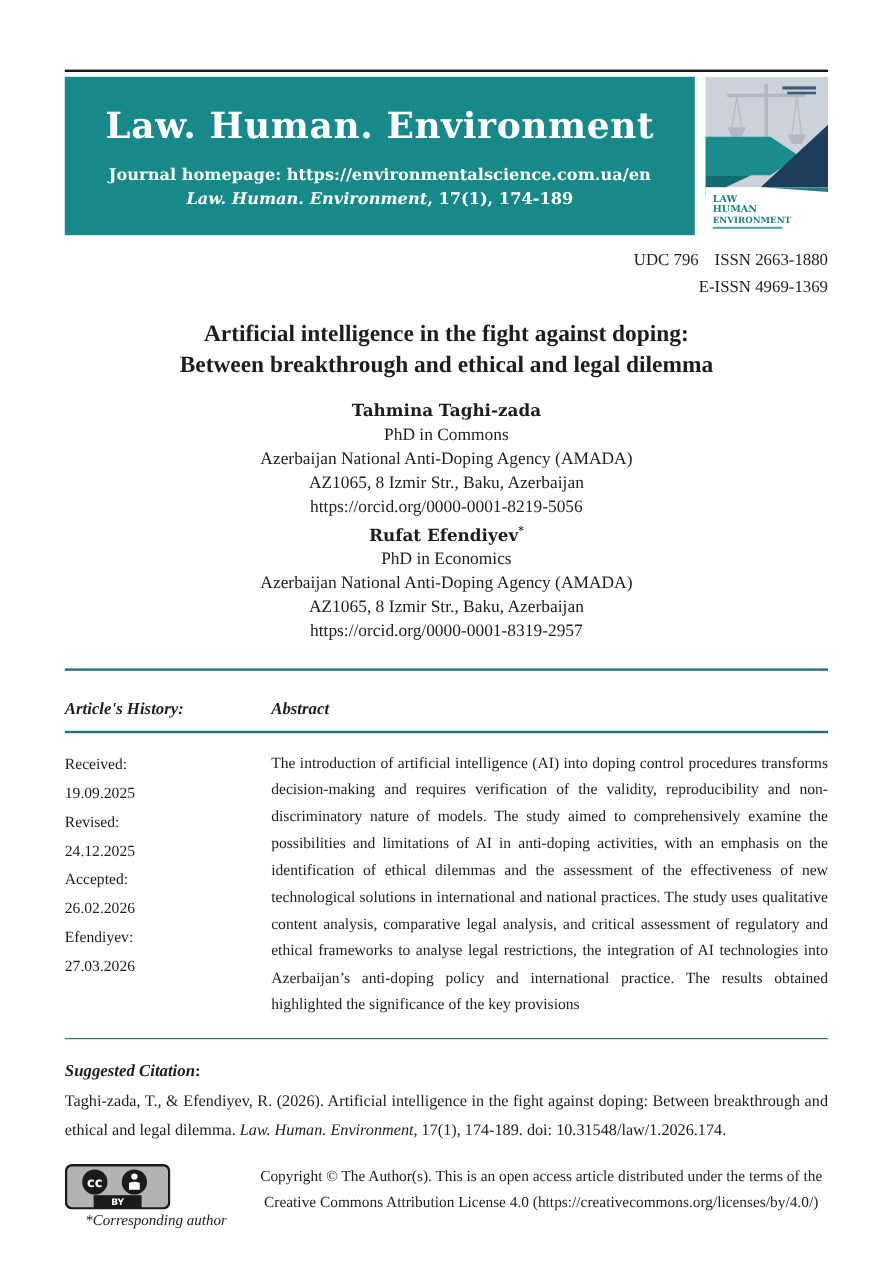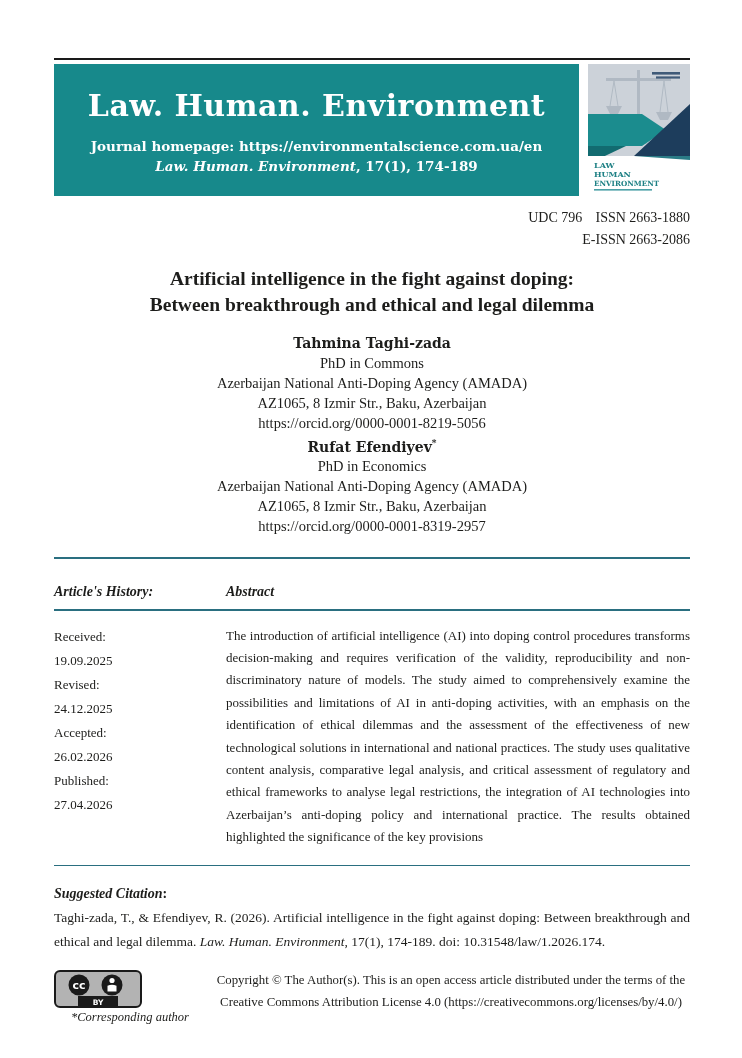--- a/index.html
+++ b/index.html
@@ -120,21 +120,21 @@
       <rect x="8" y="125" width="58" height="1.6" fill="#4aa0a6"></rect>
     </svg>
   </div>
 
   <div class="meta-row">
     <div class="meta-left">
       <div>UDC 796</div>
     </div>
     <div class="meta-right">
       <div>ISSN 2663-1880</div>
-      <div>E-ISSN 2663-2086</div>
+      <div>E-ISSN 4969-1369</div>
     </div>
   </div>
 
   <div class="article-title">
     <div>Artificial intelligence in the fight against doping:</div>
     <div>Between breakthrough and ethical and legal dilemma</div>
   </div>
 
   <div class="authors">
     <div class="author-name"><span>Tahmina Taghi-zada</span><sup></sup></div>
@@ -164,22 +164,22 @@
           </div>
         <div class="r">
             <span class="lbl">Revised:</span>
             <span>24.12.2025</span>
           </div>
         <div class="r">
             <span class="lbl">Accepted:</span>
             <span>26.02.2026</span>
           </div>
         <div class="r">
-            <span class="lbl">Published:</span>
-            <span>27.04.2026</span>
+            <span class="lbl">Efendiyev:</span>
+            <span>27.03.2026</span>
           </div>
       </div>
       <div class="abstract-text">The introduction of artificial intelligence (AI) into doping control procedures transforms decision-making and requires verification of the validity, reproducibility and non-discriminatory nature of models. The study aimed to comprehensively examine the possibilities and limitations of AI in anti-doping activities, with an emphasis on the identification of ethical dilemmas and the assessment of the effectiveness of new technological solutions in international and national practices. The study uses qualitative content analysis, comparative legal analysis, and critical assessment of regulatory and ethical frameworks to analyse legal restrictions, the integration of AI technologies into Azerbaijan’s anti-doping policy and international practice. The results obtained highlighted the significance of the key provisions</div>
     </div>
     <div class="hist-rule"></div>
   </div>
 
   <div class="citation">
     <div class="cit-head">
       <span class="it">Suggested Citation</span><span>:</span>

